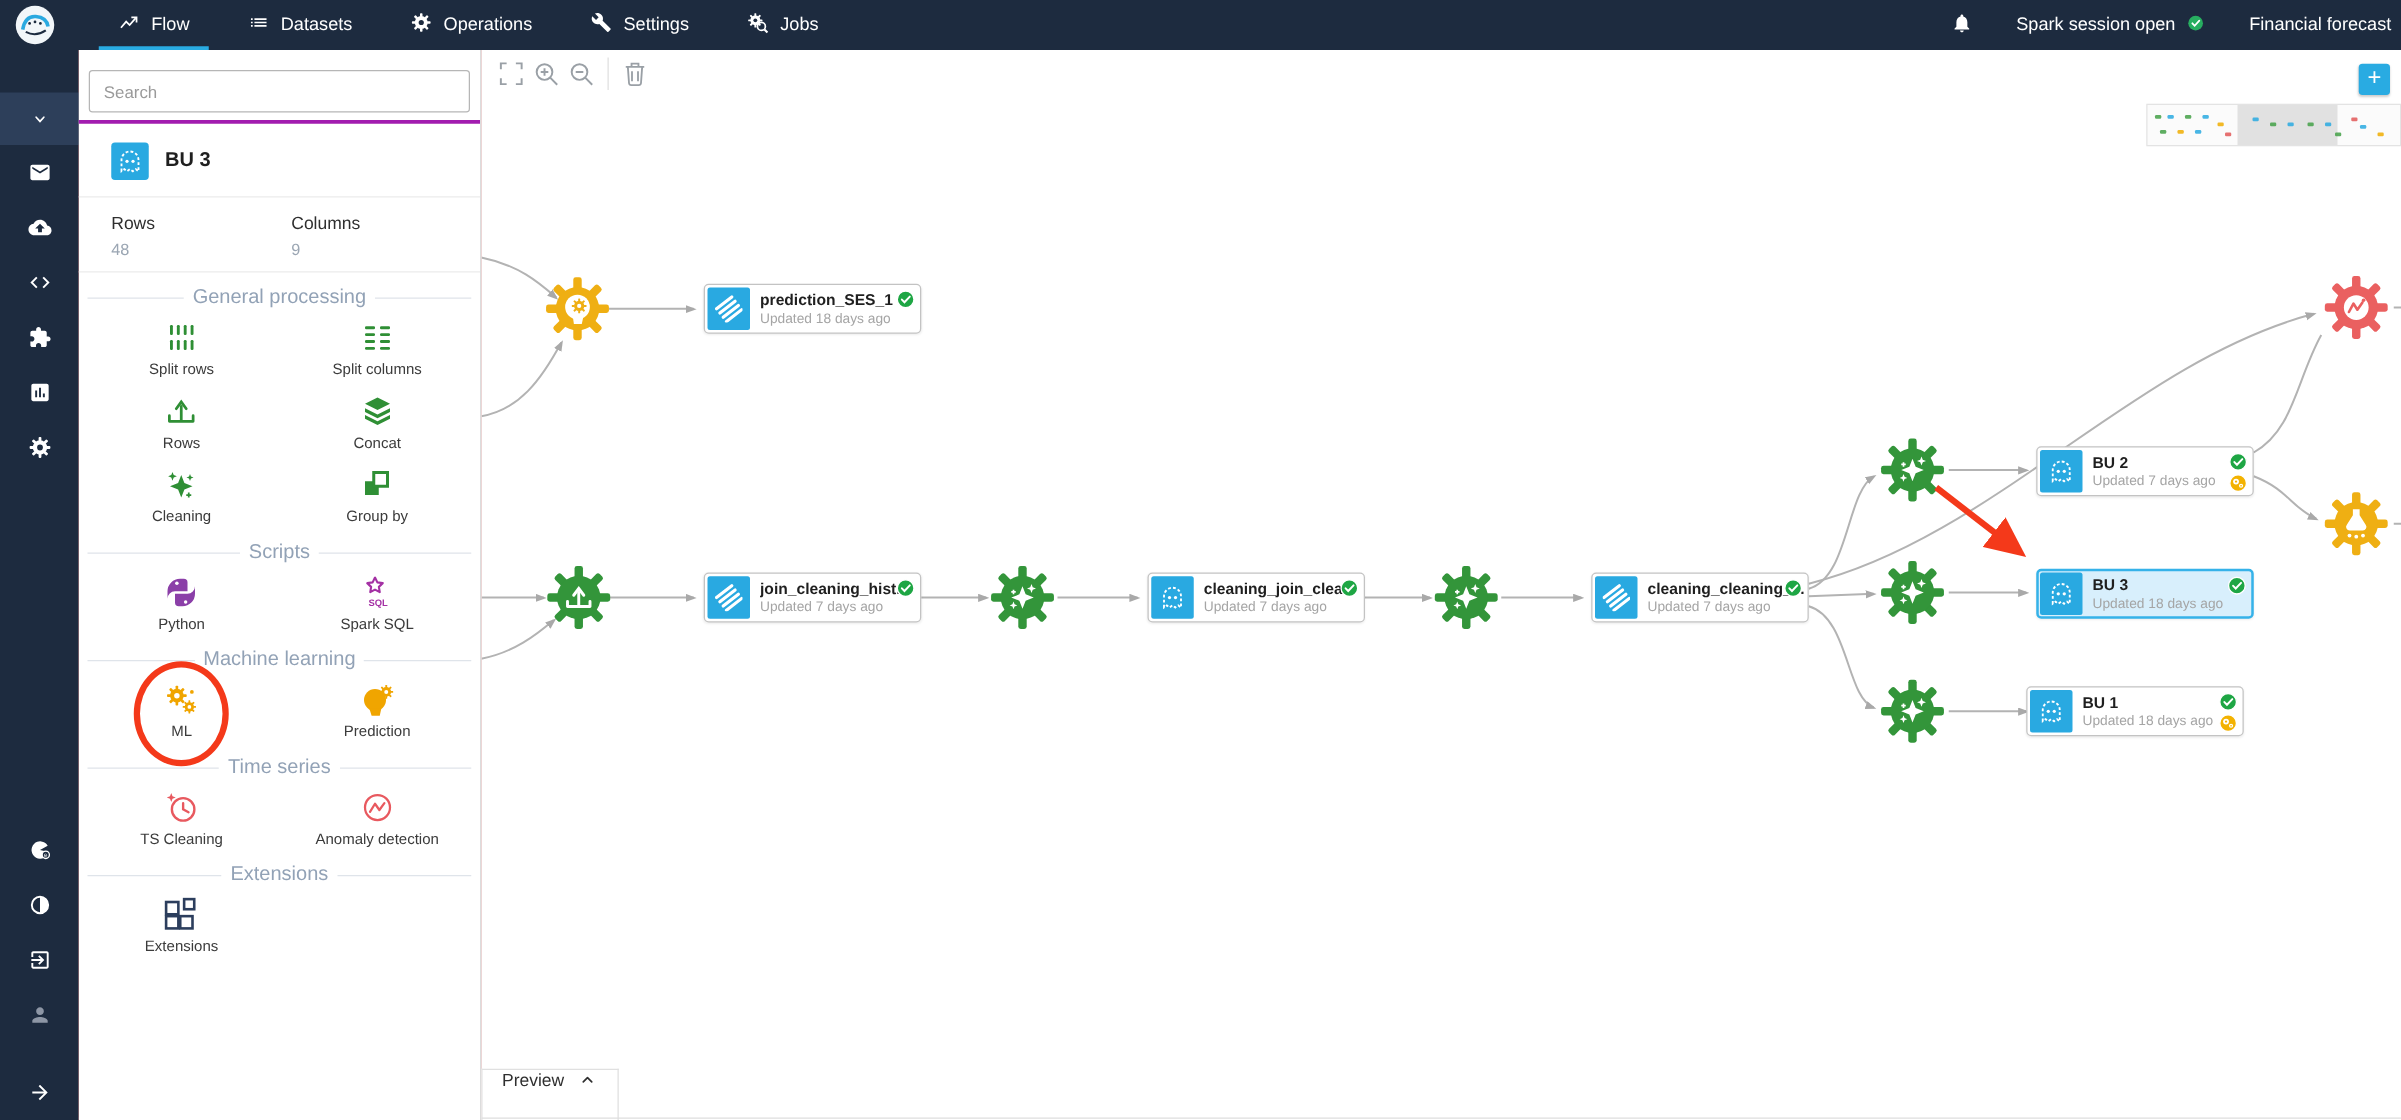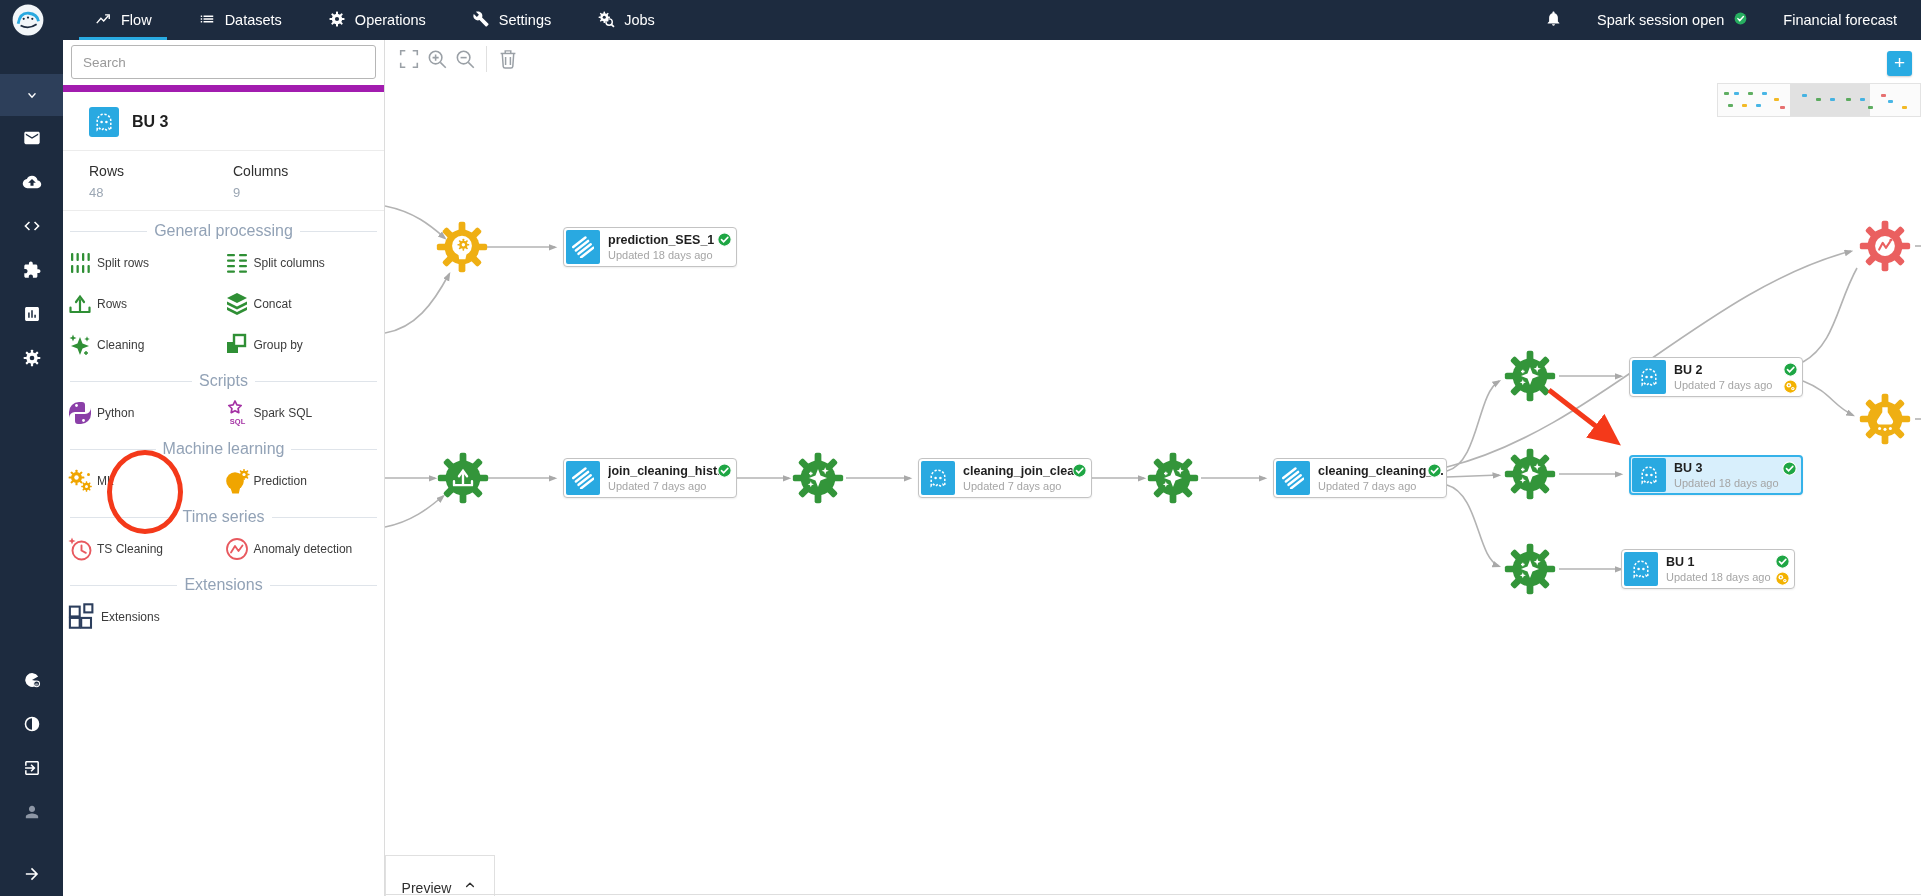--- a/index.html
+++ b/index.html
@@ -4,45 +4,45 @@
 <style>
 *{box-sizing:border-box;margin:0;padding:0}
 html,body{width:1921px;height:896px;overflow:hidden;font-family:"Liberation Sans",sans-serif;background:#fff}
 .stage{position:relative;width:1921px;height:896px;background:#b91c1c}
 
 .topnav{position:absolute;left:0;top:0;width:1921px;height:40px;background:#1d2b3f;display:flex;align-items:center;color:#fff;z-index:30}
 .logo{margin-left:11px;width:34px;height:34px;display:flex;align-items:center;justify-content:center;flex:none}
 .tabs{display:flex;height:100%;margin-left:26px}
 .tab{display:flex;align-items:center;gap:9px;padding:0 23px;font-size:14.5px;position:relative;cursor:pointer;white-space:nowrap}
 .tab.active::after{content:"";position:absolute;left:8px;right:8px;bottom:0;height:3px;background:#29abe2}
-.nav-right{margin-left:auto;display:flex;align-items:center;gap:10px;padding-right:24px;font-size:14.5px}
+.nav-right{margin-left:auto;display:flex;align-items:center;gap:10px;padding-right:8px;font-size:14.5px}
 .nav-right .gap{width:14px}
 .status-wrap{display:flex;align-items:center;gap:8px}
 
 .iconbar{position:absolute;left:0;top:40px;width:63px;height:856px;background:#1d2b3f;display:flex;flex-direction:column;z-index:20}
 .iconbar .item{width:63px;height:44px;display:flex;align-items:center;justify-content:center;cursor:pointer}
 .iconbar .caret-box{height:42px;background:#2d3f5a;margin-top:34px}
 .iconbar .spacer{flex:1}
 .iconbar .last{margin-top:18px}
 
 .panel{position:absolute;left:63px;top:40px;width:322px;height:856px;background:#fff;border-right:1px solid #dcdcdc;z-index:20}
-.search-row{padding:5px 8px 6px;border-bottom:7px solid #a21caf}
+.search-row{padding:16px 8px 6px;border-bottom:3px solid #a21caf}
 .search-row input{width:100%;height:34px;border:1px solid #b6b6b6;border-radius:3px;padding:0 11px;font-size:13.5px;color:#333;outline:none;font-family:inherit}
 .search-row input::placeholder{color:#9a9a9a}
 .ds-head{display:flex;align-items:center;gap:13px;padding:15px 16px 13px 26px;border-bottom:1px solid #ececec}
 .ds-icon{width:30px;height:30px;background:#29a9e1;border-radius:3px;display:flex;align-items:center;justify-content:center;flex:none}
 .ds-name{font-size:16px;font-weight:700;color:#1f1f1f}
 .meta{display:grid;grid-template-columns:144px 1fr;padding:12px 16px 10px 26px;border-bottom:1px solid #ececec}
 .meta .lbl{font-size:14px;color:#2f2f2f}
 .meta .val{font-size:13px;color:#9ba6b3;margin-top:6px}
 .sections{padding-top:2px}
 .section-title{display:flex;align-items:center;color:#92a2b6;font-size:16px;margin:9px 0 7px;white-space:nowrap}
 .section-title::before,.section-title::after{content:"";flex:1;border-top:1px solid #dfe4ea;margin:0 7px}
 .tools{display:grid;grid-template-columns:1fr 1fr;row-gap:13px;padding:2px 4px 4px}
-.tool{display:flex;flex-direction:row;align-items:center;gap:4px;position:relative;cursor:pointer}
+.tool{display:flex;flex-direction:column;align-items:center;gap:4px;position:relative;cursor:pointer}
 .tool .ticon{height:28px;display:flex;align-items:center;justify-content:center}
 .tool .tlabel{font-size:12px;color:#3b3b3b}
 .red-ring{position:absolute;left:50%;top:-17px;transform:translateX(-50%);width:76px;height:84px;border:5px solid #f4391a;border-radius:50%;pointer-events:none;z-index:5}
 
 .canvas{position:absolute;left:385px;top:40px;width:1536px;height:856px;background:#fff;overflow:hidden}
 .ctoolbar{position:absolute;left:10px;top:3px;display:flex;align-items:center;z-index:6}
 .ct-btn{width:28px;height:32px;display:flex;align-items:center;justify-content:center;cursor:pointer}
 .ct-div{width:1px;height:26px;background:#e0e0e0;margin:0 7px}
 .fab{position:absolute;right:9px;top:11px;width:25px;height:25px;background:#29abe2;border-radius:3px;color:#fff;font-size:19px;line-height:23px;text-align:center;cursor:pointer;z-index:8;box-shadow:0 1px 2px rgba(0,0,0,.2)}
 .minimap{position:absolute;left:1332px;top:43px;width:204px;height:34px;background:#fbfbfb;border:1px solid #e3e3e3;z-index:7;overflow:hidden}
@@ -53,21 +53,21 @@
 .gear{position:absolute;width:54px;height:54px;z-index:2;cursor:pointer}
 .node{position:absolute;width:174px;height:40px;background:#fff;border:1px solid #c3c3c3;border-radius:4px;display:flex;align-items:center;z-index:3;cursor:pointer;box-shadow:0 1px 2px rgba(0,0,0,.07)}
 .node.selected{background:#d8effc;border:2px solid #35b2e9}
 .node-icon{width:34px;height:34px;margin-left:2px;background:#29a9e1;border-radius:2px;display:flex;align-items:center;justify-content:center;flex:none}
 .node.selected .node-icon{margin-left:1px}
 .node-body{margin-left:8px;line-height:1.3;white-space:nowrap;overflow:hidden;padding-right:22px}
 .node-title{font-size:12.5px;font-weight:700;color:#1f1f1f}
 .node-sub{font-size:11px;color:#a5a5a5}
 .badges{position:absolute;right:4px;top:4px;display:flex;flex-direction:column;gap:2px}
 .badge{width:15px;height:15px;display:flex;align-items:center;justify-content:center}
-.preview-tab{position:absolute;left:0;bottom:0;width:110px;height:41px;background:#fff;border:1px solid #e0e0e0;border-bottom:none;display:flex;align-items:flex-end;justify-content:center;gap:11px;font-size:14px;color:#2f2f2f;z-index:9;cursor:pointer}
+.preview-tab{position:absolute;left:0;bottom:0;width:110px;height:41px;background:#fff;border:1px solid #e0e0e0;border-bottom:none;display:flex;align-items:flex-start;justify-content:center;gap:11px;font-size:14px;color:#2f2f2f;z-index:9;cursor:pointer}
 .bottom-line{position:absolute;left:63px;top:894px;width:1858px;height:1px;background:#dedede;z-index:10}
 </style>
 </head>
 <body>
 
 <div class="stage">
 
   <div class="topnav">
     <div class="logo">
         <svg width="32" height="32" viewBox="-13 -13 26 26" xmlns="http://www.w3.org/2000/svg">

